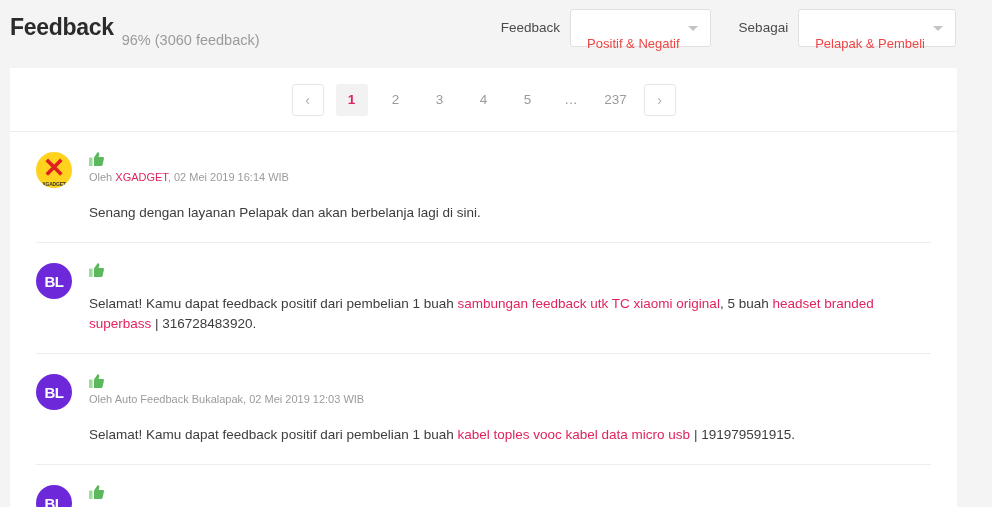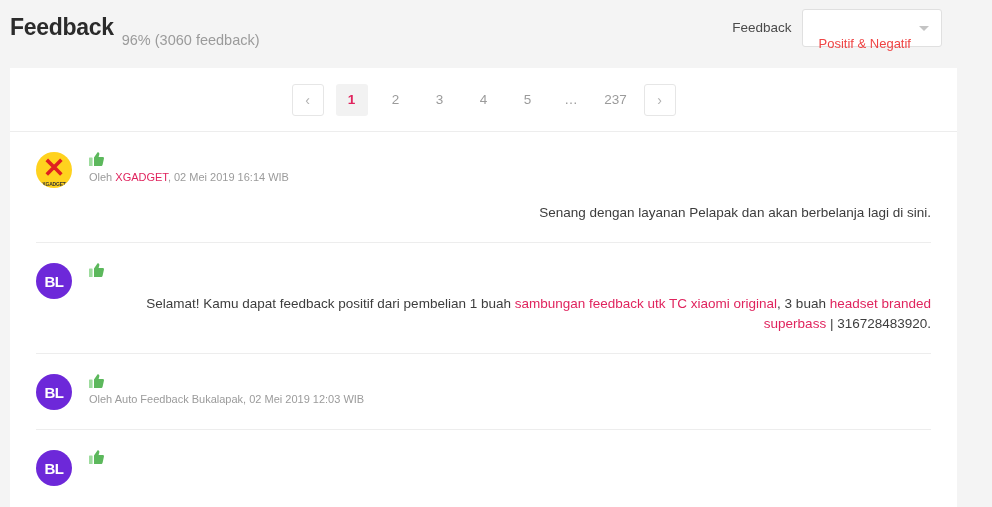--- a/index.html
+++ b/index.html
@@ -8,21 +8,21 @@
     width: 992px; height: 507px;
     background: #f4f4f4;
     font-family: "Liberation Sans", sans-serif;
     overflow: hidden;
   }
 
   
   .header {
     position: relative;
     height: 55px;
-    padding: 0 50px 0 10px;
+    padding: 0 36px 0 10px;
     display: flex;
     align-items: center;
     background: #f4f4f4;
   }
   .page-title {
     font-size: 23px;
     font-weight: bold;
     color: #2b2b2b;
     letter-spacing: -0.3px;
   }
@@ -178,21 +178,20 @@
   .fb-meta .user-link {
     color: #e0245e;
     text-decoration: none;
     cursor: pointer;
   }
   .fb-text {
     margin-top: 17px;
     font-size: 13.5px;
     color: #3d3d3d;
     line-height: 20px;
-    text-align: right;
   }
   .fb-text .prod-link {
     color: #e0245e;
     text-decoration: none;
     cursor: pointer;
   }
 </style>
 </head>
 <body>
 
@@ -203,20 +202,27 @@
   <span class="header-spacer"></span>
 
   <div class="filter-group">
     <span class="filter-label">Feedback</span>
     <div class="select-box">
       <span class="select-value">Positif &amp; Negatif</span>
       <span class="caret"></span>
     </div>
   </div>
 
+  <div class="filter-group">
+    <span class="filter-label">Sebagai</span>
+    <div class="select-box">
+      <span class="select-value">Pelapak &amp; Pembeli</span>
+      <span class="caret"></span>
+    </div>
+  </div>
 </div>
 
 <div class="card">
 
   <div class="pagination-wrap">
     <div class="pagination">
       <div class="pg arrow">‹</div>
       <div id="pg-pages" style="display:flex;align-items:center;">
           <div class="pg active">1</div>
           <div class="pg">2</div>
@@ -245,31 +251,32 @@
           <div class="fb-text"><span>Senang dengan layanan Pelapak dan akan berbelanja lagi di sini.</span></div>
         </div>
       </div>
       <div class="feedback-item">
         <div class="avatar avatar-bl">BL</div>
         <div class="fb-body">
           <svg class="thumb" viewBox="0 0 15 14">
             <rect x="0" y="5.5" width="3.6" height="8.5" rx="0.6" fill="#9edc9e"></rect>
             <path d="M5 14 V5.6 L8.6 0.2 C9.9 0.2 10.6 1.1 10.3 2.4 L9.6 5 h4.1 c0.9 0 1.5 0.8 1.2 1.7 L13.6 12.8 C13.4 13.6 12.8 14 12 14 Z" fill="#5cb85c"></path>
           </svg>
-          <div class="fb-text"><span>Selamat! Kamu dapat feedback positif dari pembelian 1 buah </span><span class="prod-link">sambungan feedback utk TC xiaomi original</span><span>, 3 buah </span><span class="prod-link">headset branded superbass</span><span> | 316728483920.</span></div>
+          <div class="fb-text"><span>Selamat! Kamu dapat feedback positif dari pembelian 1 buah </span><span class="prod-link">sambungan feedback utk TC xiaomi original</span><span>, 5 buah </span><span class="prod-link">headset branded superbass</span><span> | 316728483920.</span></div>
         </div>
       </div>
       <div class="feedback-item">
         <div class="avatar avatar-bl">BL</div>
         <div class="fb-body">
           <svg class="thumb" viewBox="0 0 15 14">
             <rect x="0" y="5.5" width="3.6" height="8.5" rx="0.6" fill="#9edc9e"></rect>
             <path d="M5 14 V5.6 L8.6 0.2 C9.9 0.2 10.6 1.1 10.3 2.4 L9.6 5 h4.1 c0.9 0 1.5 0.8 1.2 1.7 L13.6 12.8 C13.4 13.6 12.8 14 12 14 Z" fill="#5cb85c"></path>
           </svg>
           <div class="fb-meta"><span>Oleh </span><span>Auto Feedback Bukalapak</span><span>, 02 Mei 2019 12:03 WIB</span></div>
+          <div class="fb-text"><span>Selamat! Kamu dapat feedback positif dari pembelian 1 buah </span><span class="prod-link">kabel toples vooc kabel data micro usb</span><span> | 191979591915.</span></div>
         </div>
       </div>
       <div class="feedback-item">
         <div class="avatar avatar-bl">BL</div>
         <div class="fb-body">
           <svg class="thumb" viewBox="0 0 15 14">
             <rect x="0" y="5.5" width="3.6" height="8.5" rx="0.6" fill="#9edc9e"></rect>
             <path d="M5 14 V5.6 L8.6 0.2 C9.9 0.2 10.6 1.1 10.3 2.4 L9.6 5 h4.1 c0.9 0 1.5 0.8 1.2 1.7 L13.6 12.8 C13.4 13.6 12.8 14 12 14 Z" fill="#5cb85c"></path>
           </svg>
         </div>

